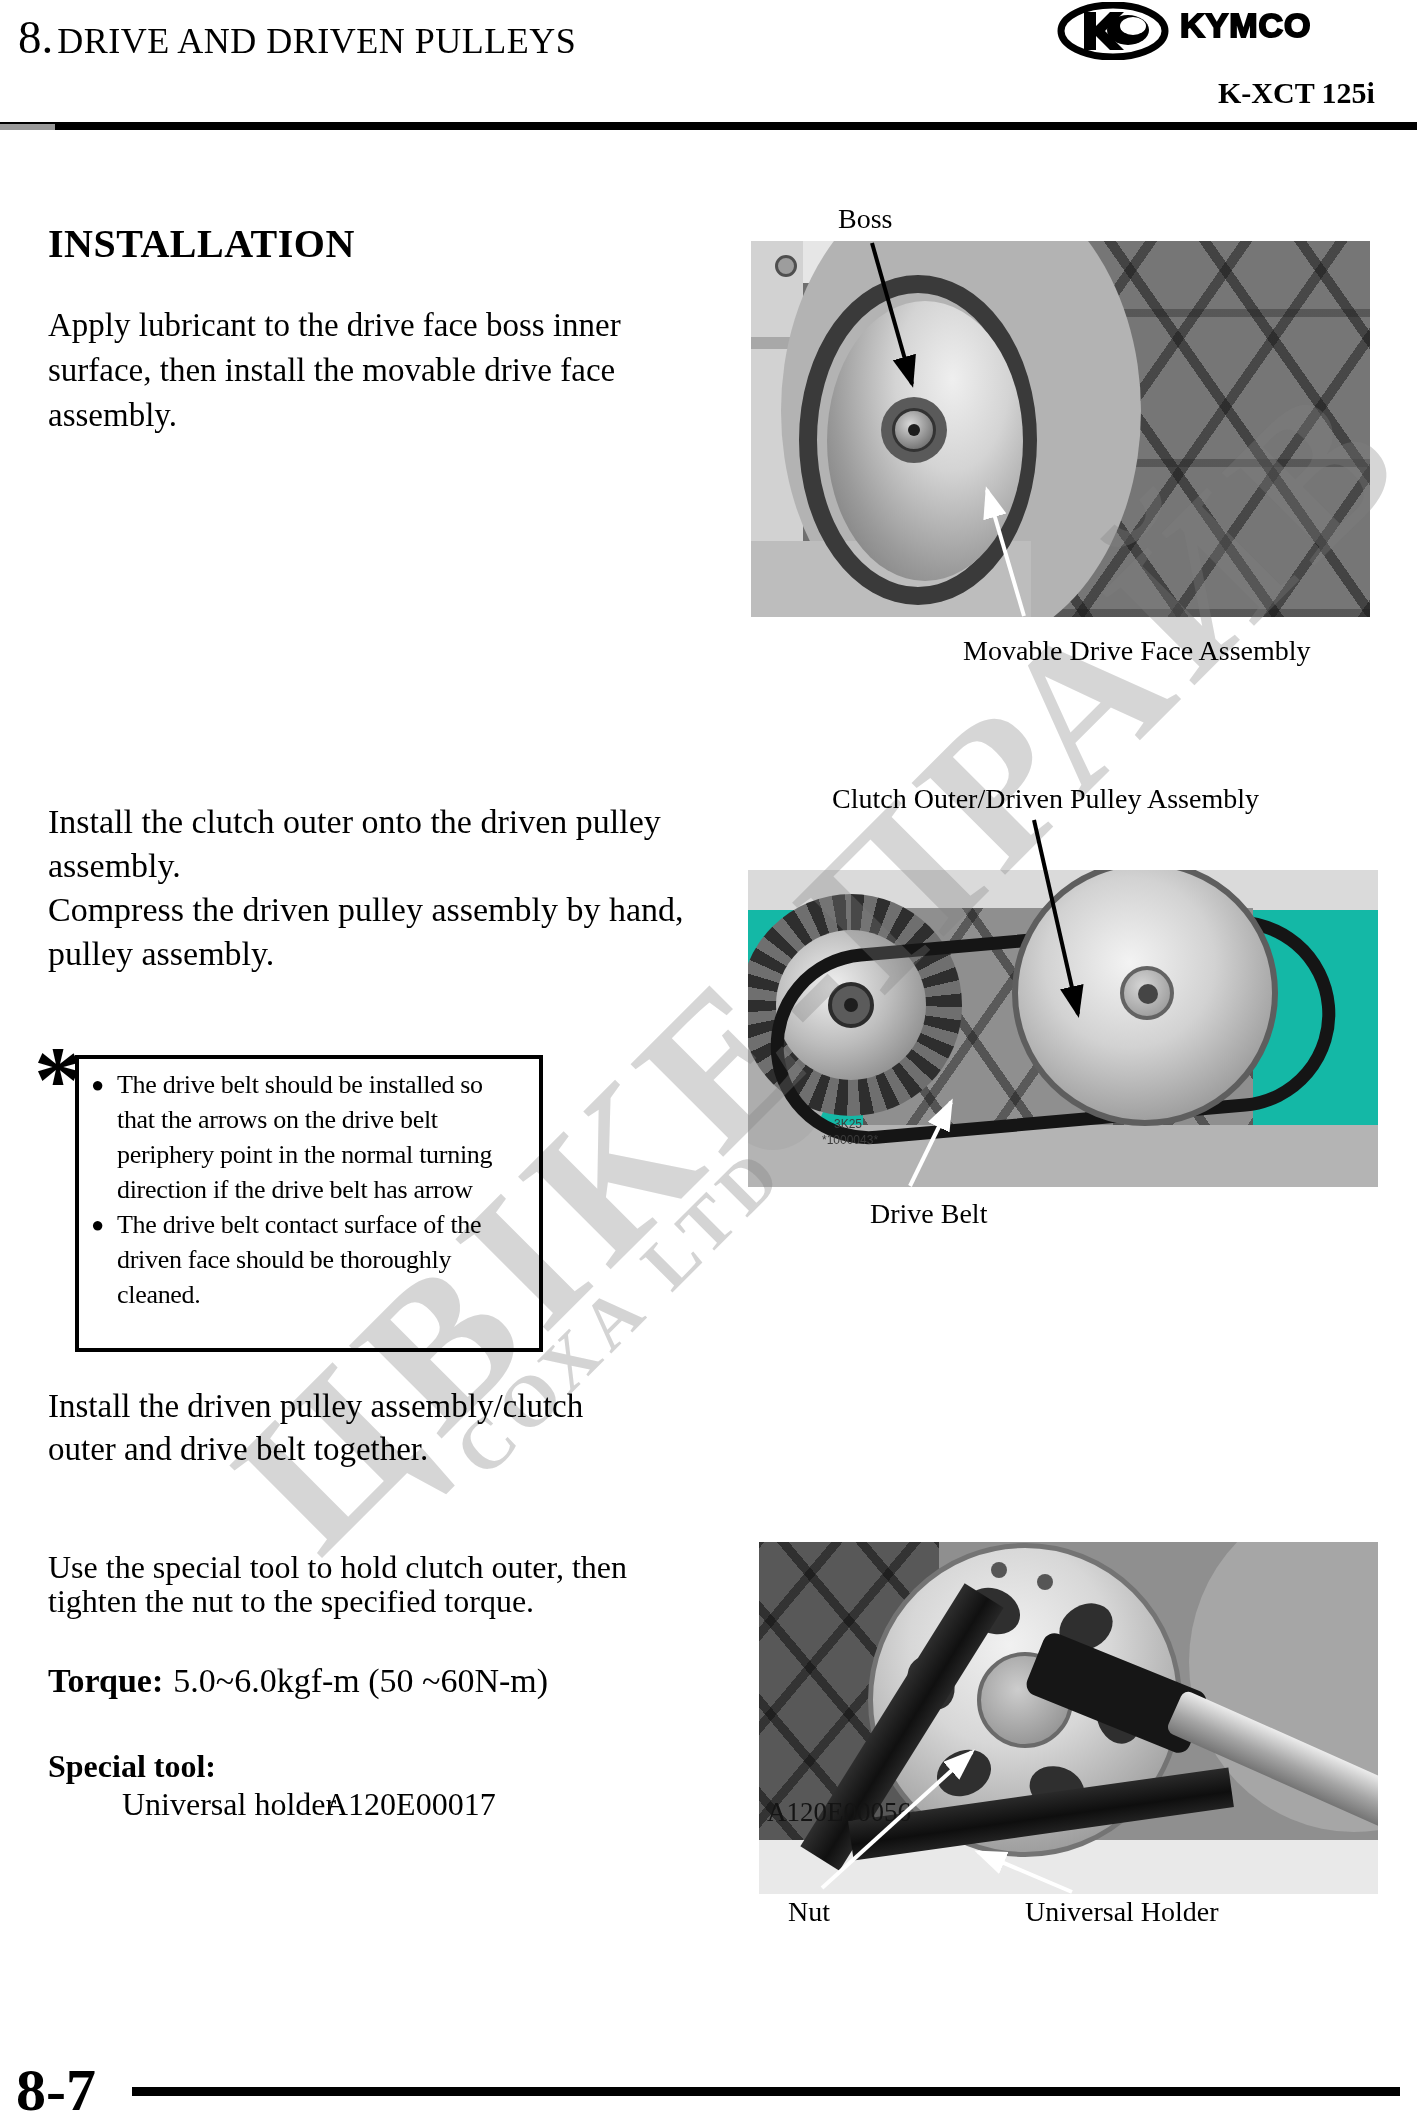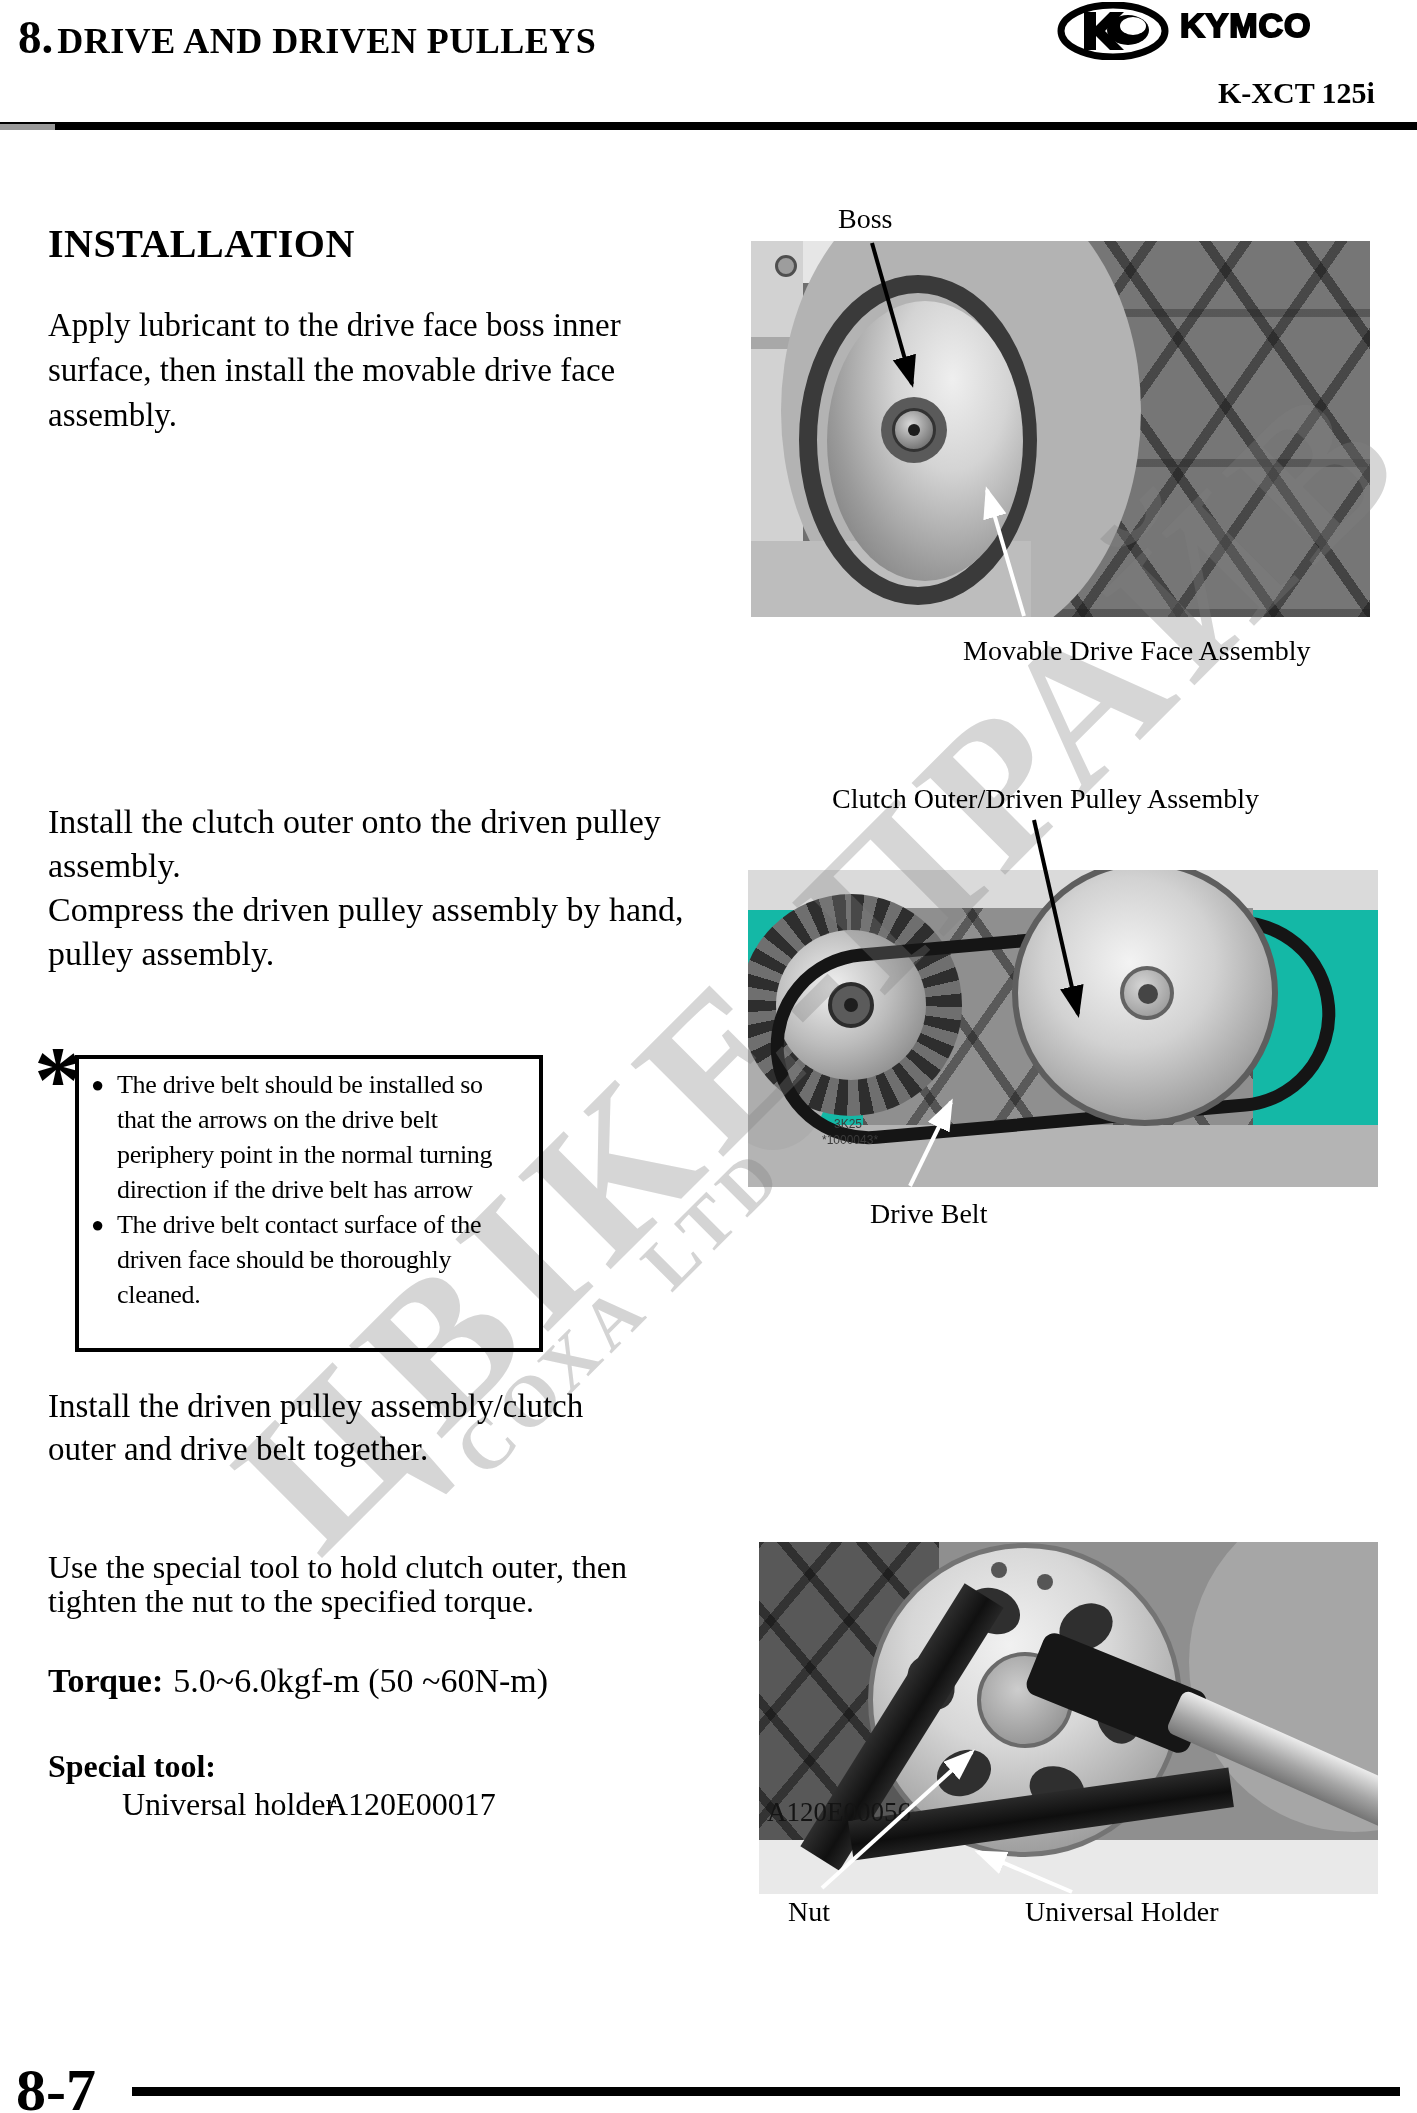--- a/index.html
+++ b/index.html
@@ -5,21 +5,21 @@
   * { margin:0; padding:0; box-sizing:border-box; }
   html,body { background:#888; }
   #page {
     position:relative; width:1417px; height:2113px; margin:0 auto;
     background:#ffffff; overflow:hidden;
     font-family:"Liberation Serif", serif; color:#000;
   }
   .abs { position:absolute; }
 
   
-  .chapter { left:18px; top:10px; font-weight:bold; z-index:10; }
+  .chapter { left:18px; top:10px; font-weight:normal; z-index:10; }
   .chapter .num { font-size:47px; }
   .chapter .title { font-size:36px; letter-spacing:0.5px; }
   .brandmark { left:1056px; top:2px; z-index:10; }
   .brandword {
     left:1180px; top:6px; z-index:10;
     font-family:"Liberation Sans", sans-serif; font-weight:bold;
     font-size:34px; letter-spacing:1px; -webkit-text-stroke:2px #000;
   }
   .model { left:1218px; top:76px; font-size:30px; font-weight:bold; z-index:10; }
   .header-rule { left:0; top:122px; width:1417px; height:8px; background:#000; z-index:9; }

